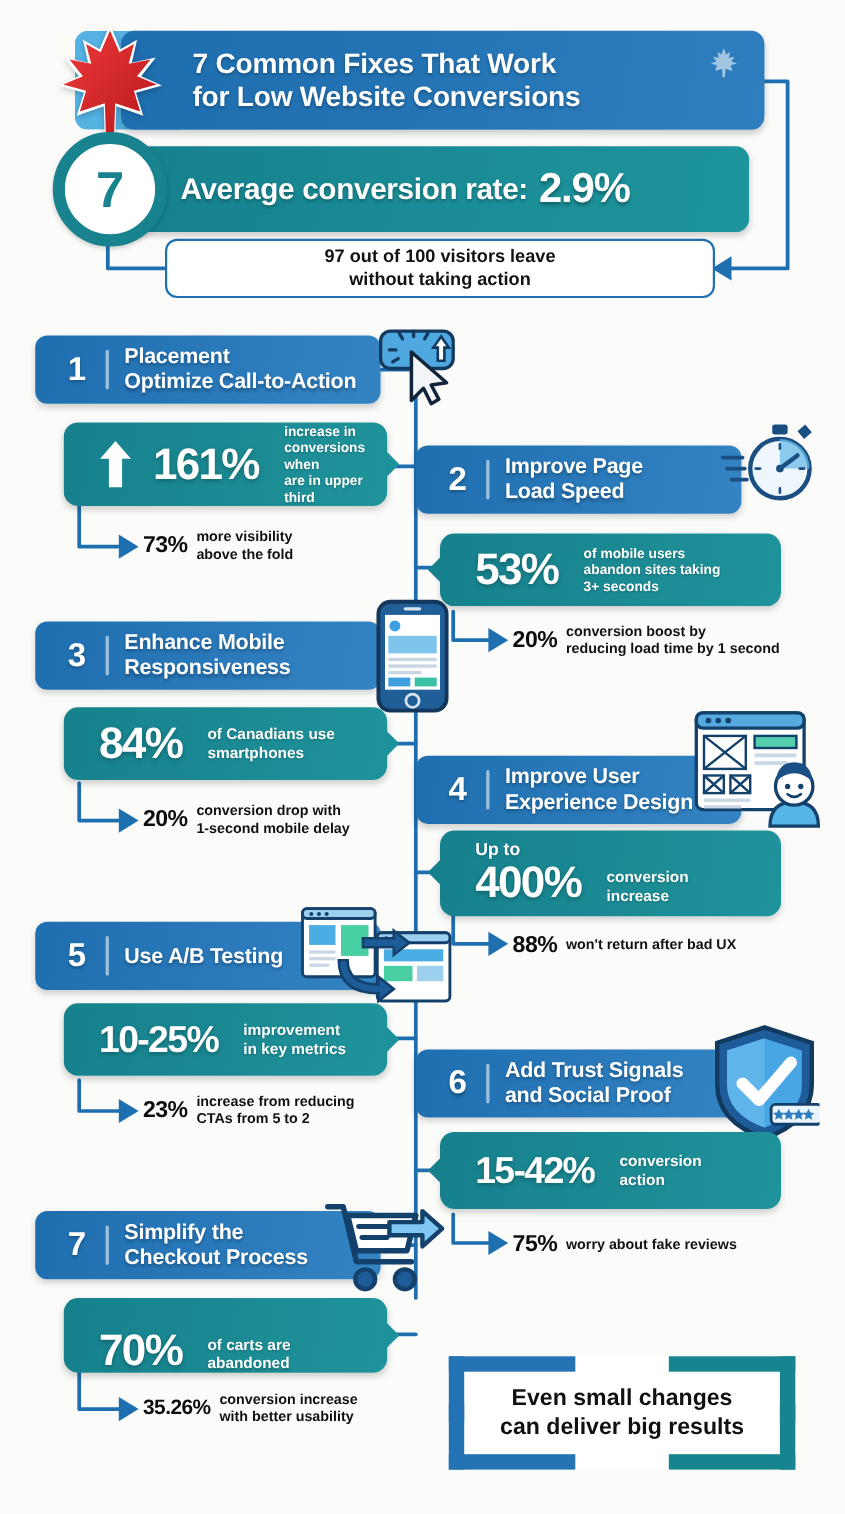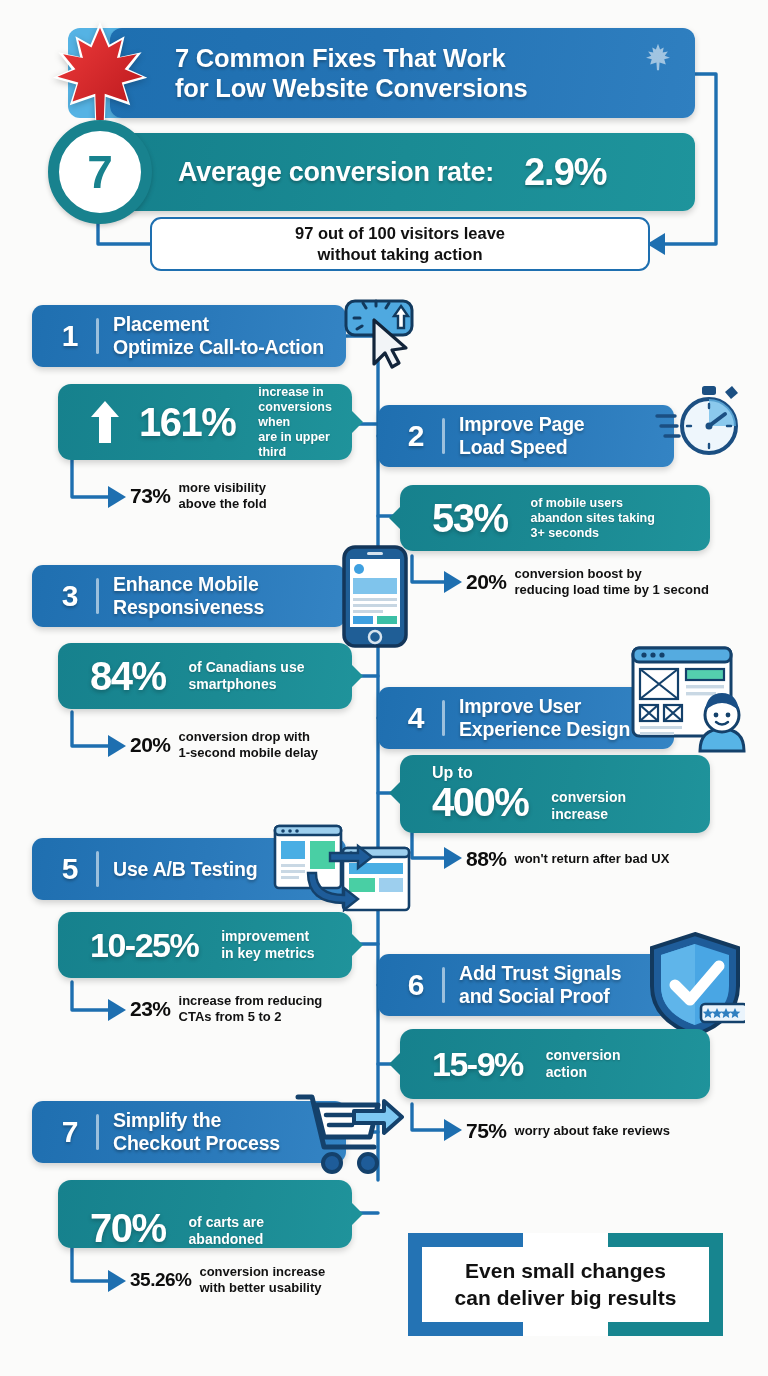--- a/index.html
+++ b/index.html
@@ -33,27 +33,26 @@
     background: #55b3e4; border-radius: 12px 0 0 12px;
     clip-path: polygon(0 0, 78% 0, 100% 50%, 78% 100%, 0 100%);
   }
   .maple {
     left: 52px; top: 22px; width: 96px; height: 104px;
     filter: drop-shadow(0 2px 3px rgba(0,0,0,.22));
   }
   .corner-leaf { right: 24px; top: 14px; width: 26px; height: 30px; opacity: .55; }
 
   .rate-bar {
-    left: 110px; top: 133px; width: 585px; height: 78px;
+    left: 96px; top: 133px; width: 585px; height: 78px;
     background: linear-gradient(100deg,#15808c 0%,#1a8b94 50%,#1e949c 100%);
     border-radius: 12px;
     box-shadow: 0 3px 6px rgba(0,0,0,.18);
     display: flex; align-items: center;
     padding-left: 68px;
-    gap: 20px;
   }
   .rate-label {
     color:#fff; font-weight:bold; font-size:27px; letter-spacing:-.3px;
     text-shadow: 0 2px 3px rgba(0,0,0,.28);
   }
   .rate-value {
     color:#fff; font-weight:bold; font-size:38px; margin-left:10px;
     letter-spacing:-1px; text-shadow: 0 2px 3px rgba(0,0,0,.3);
   }
   .badge7 {
@@ -497,21 +496,21 @@
     <rect x="56" y="74" width="46" height="18" rx="4" fill="#eaf4fc" stroke="#14416b" stroke-width="2.6"></rect>
     <g fill="#2f7fc0">
       <path d="M63 78 l1.6 3.4 l3.7 .4 l-2.8 2.5 l.8 3.7 l-3.3 -1.9 l-3.3 1.9 l.8 -3.7 l-2.8 -2.5 l3.7 -.4 z"></path>
       <path d="M72 78 l1.6 3.4 l3.7 .4 l-2.8 2.5 l.8 3.7 l-3.3 -1.9 l-3.3 1.9 l.8 -3.7 l-2.8 -2.5 l3.7 -.4 z"></path>
       <path d="M81 78 l1.6 3.4 l3.7 .4 l-2.8 2.5 l.8 3.7 l-3.3 -1.9 l-3.3 1.9 l.8 -3.7 l-2.8 -2.5 l3.7 -.4 z"></path>
       <path d="M90 78 l1.6 3.4 l3.7 .4 l-2.8 2.5 l.8 3.7 l-3.3 -1.9 l-3.3 1.9 l.8 -3.7 l-2.8 -2.5 l3.7 -.4 z"></path>
     </g>
   </svg>
 
   <div class="abs stat-box" style="left:400px; top:1029px; width:310px; height:70px;">
-    <span class="stat-num sm">15-9%</span>
+    <span class="stat-num sm">15-42%</span>
     <span class="stat-desc">
       <span>conversion</span><br>
       <span>action</span>
     </span>
     <div class="nub-l"></div>
   </div>
 
   <div class="abs substat" style="left:466px; top:1119px;">
     <span class="substat-num">75%</span>
     <span class="substat-desc">worry about fake reviews</span>

